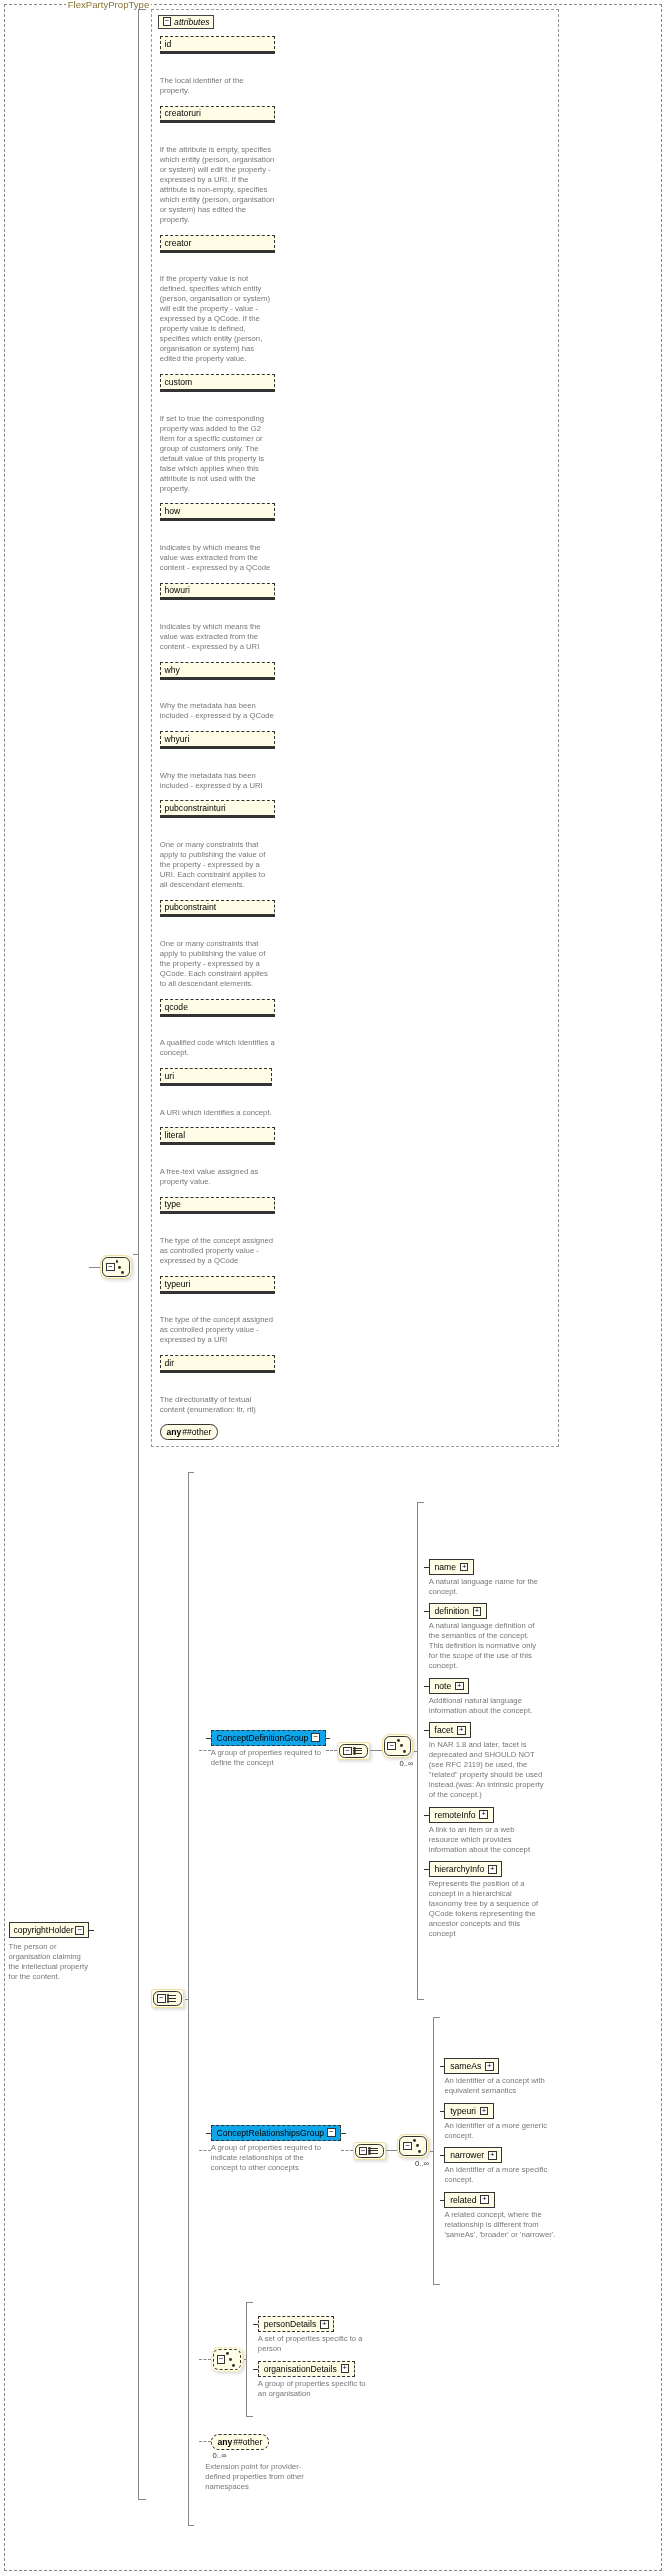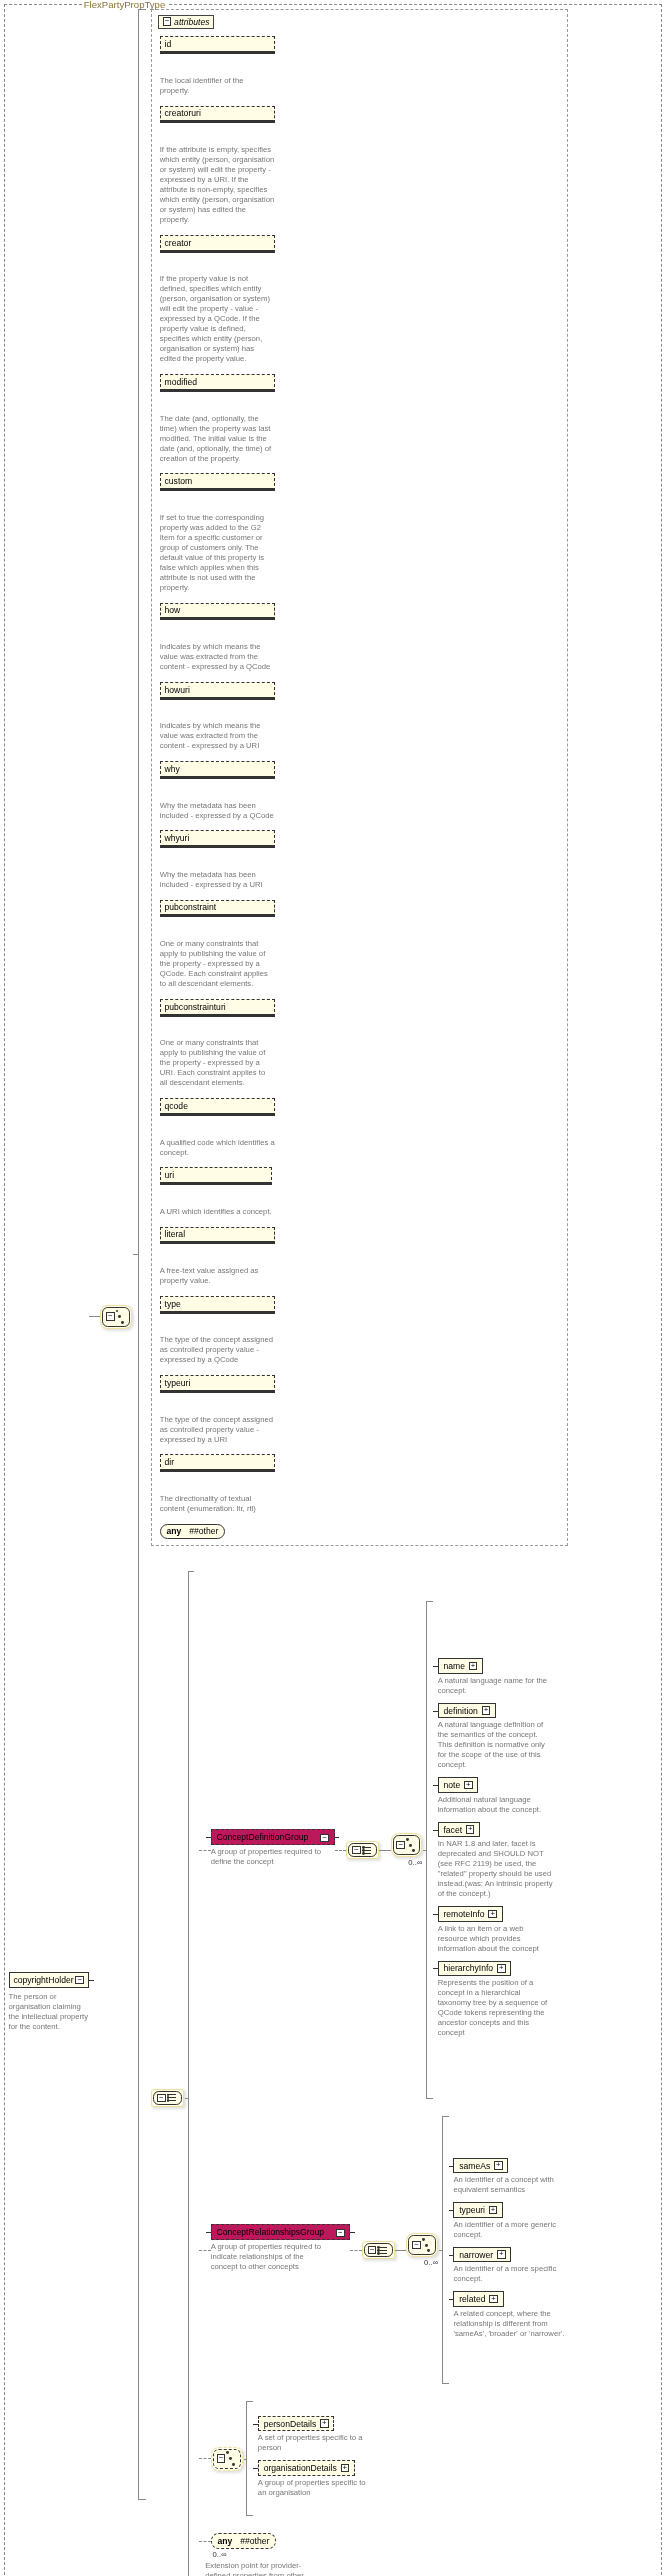--- a/index.html
+++ b/index.html
@@ -14,21 +14,21 @@
   .root-container {
     position: relative;
     border: 1px dashed #888;
     margin: 3.8px;
     padding: 3.8px 3.8px 3.8px 3.8px;
     min-height: 2567px;
   }
   .type-label {
     position: absolute;
     top: -5.7px;
-    left: 77px;
+    left: 61px;
     font-size: 9.6px;
     color: #8a7535;
     background: #fff;
     padding: 0 1.9px;
   }
   .main-flex {
     display: flex;
     align-items: center;
   }
   .left-col {
@@ -187,31 +187,31 @@
   }
   .plus-arm-left {
     position:absolute; left:-5.7px; top:50%; width:4.8px; height:0; border-top:1px solid #333;
   }
   .any-box {
     border: 1px solid #333;
     border-radius: 7.7px;
     background: #fffde6;
     padding: 1.9px 5.7px;
     display: inline-flex;
-    gap: 8px;
+    gap: 1px;
     align-items: baseline;
   }
   .any-box .b { font-weight: bold; }
   .group-box {
     border: 1px dashed #333;
-    background: #be185d;
+    background: #0ea5e9;
     padding: 1.9px 4.8px;
     display: inline-flex;
-    gap: 12px;
-    align-items: flex-end;
+    gap: 3px;
+    align-items: flex-start;
     position: relative;
   }
   .group-label { border: 1px solid #333; width: 8.6px; height: 8.6px; line-height:6.7px; text-align:center; font-size:7.7px; background:#fff; }
   .occurs { font-size: 7.7px; color:#333; margin: 1px 0 0 0; text-align: right; }
   .row { display:flex; align-items:center; }
   .col { display:flex; flex-direction:column; }
   .right-item { display:flex; flex-direction:column; align-items:flex-start; margin-bottom:3.8px; }
   .sm-desc { font-size:7.7px; color:#777; max-width:115px; margin-top:1.9px; line-height:1.3; }
   .tree-lv1 { display:flex; flex-direction:column; gap:17px; align-items:flex-start; }
   .sub-bracket {
@@ -279,50 +279,46 @@
               </div>
             <div class="attr-item">
                 <div class="attr-box">creatoruri</div>
                 <div class="attr-desc desc">If the attribute is empty, specifies which entity (person, organisation or system) will edit the property - expressed by a URI. If the attribute is non-empty, specifies which entity (person, organisation or system) has edited the property.</div>
               </div>
             <div class="attr-item">
                 <div class="attr-box">creator</div>
                 <div class="attr-desc desc">If the property value is not defined, specifies which entity (person, organisation or system) will edit the property - value - expressed by a QCode. If the property value is defined, specifies which entity (person, organisation or system) has edited the property value.</div>
               </div>
             <div class="attr-item">
-                <div class="attr-box">modified</div>
-                <div class="attr-desc desc">The date (and, optionally, the time) when the property was last modified. The initial value is the date (and, optionally, the time) of creation of the property.</div>
-              </div>
-            <div class="attr-item">
                 <div class="attr-box">custom</div>
                 <div class="attr-desc desc">If set to true the corresponding property was added to the G2 Item for a specific customer or group of customers only. The default value of this property is false which applies when this attribute is not used with the property.</div>
               </div>
             <div class="attr-item">
                 <div class="attr-box">how</div>
                 <div class="attr-desc desc">Indicates by which means the value was extracted from the content - expressed by a QCode</div>
               </div>
             <div class="attr-item">
                 <div class="attr-box">howuri</div>
                 <div class="attr-desc desc">Indicates by which means the value was extracted from the content - expressed by a URI</div>
               </div>
             <div class="attr-item">
                 <div class="attr-box">why</div>
                 <div class="attr-desc desc">Why the metadata has been included - expressed by a QCode</div>
               </div>
             <div class="attr-item">
                 <div class="attr-box">whyuri</div>
                 <div class="attr-desc desc">Why the metadata has been included - expressed by a URI</div>
               </div>
             <div class="attr-item">
+                <div class="attr-box">pubconstrainturi</div>
+                <div class="attr-desc desc">One or many constraints that apply to publishing the value of the property - expressed by a URI. Each constraint applies to all descendant elements.</div>
+              </div>
+            <div class="attr-item">
                 <div class="attr-box">pubconstraint</div>
                 <div class="attr-desc desc">One or many constraints that apply to publishing the value of the property - expressed by a QCode. Each constraint applies to all descendant elements.</div>
-              </div>
-            <div class="attr-item">
-                <div class="attr-box">pubconstrainturi</div>
-                <div class="attr-desc desc">One or many constraints that apply to publishing the value of the property - expressed by a URI. Each constraint applies to all descendant elements.</div>
               </div>
             <div class="attr-item">
                 <div class="attr-box">qcode</div>
                 <div class="attr-desc desc">A qualified code which identifies a concept.</div>
               </div>
             <div class="attr-item">
                 <div class="attr-box">uri</div>
                 <div class="attr-desc desc">A URI which identifies a concept.</div>
               </div>
             <div class="attr-item">

